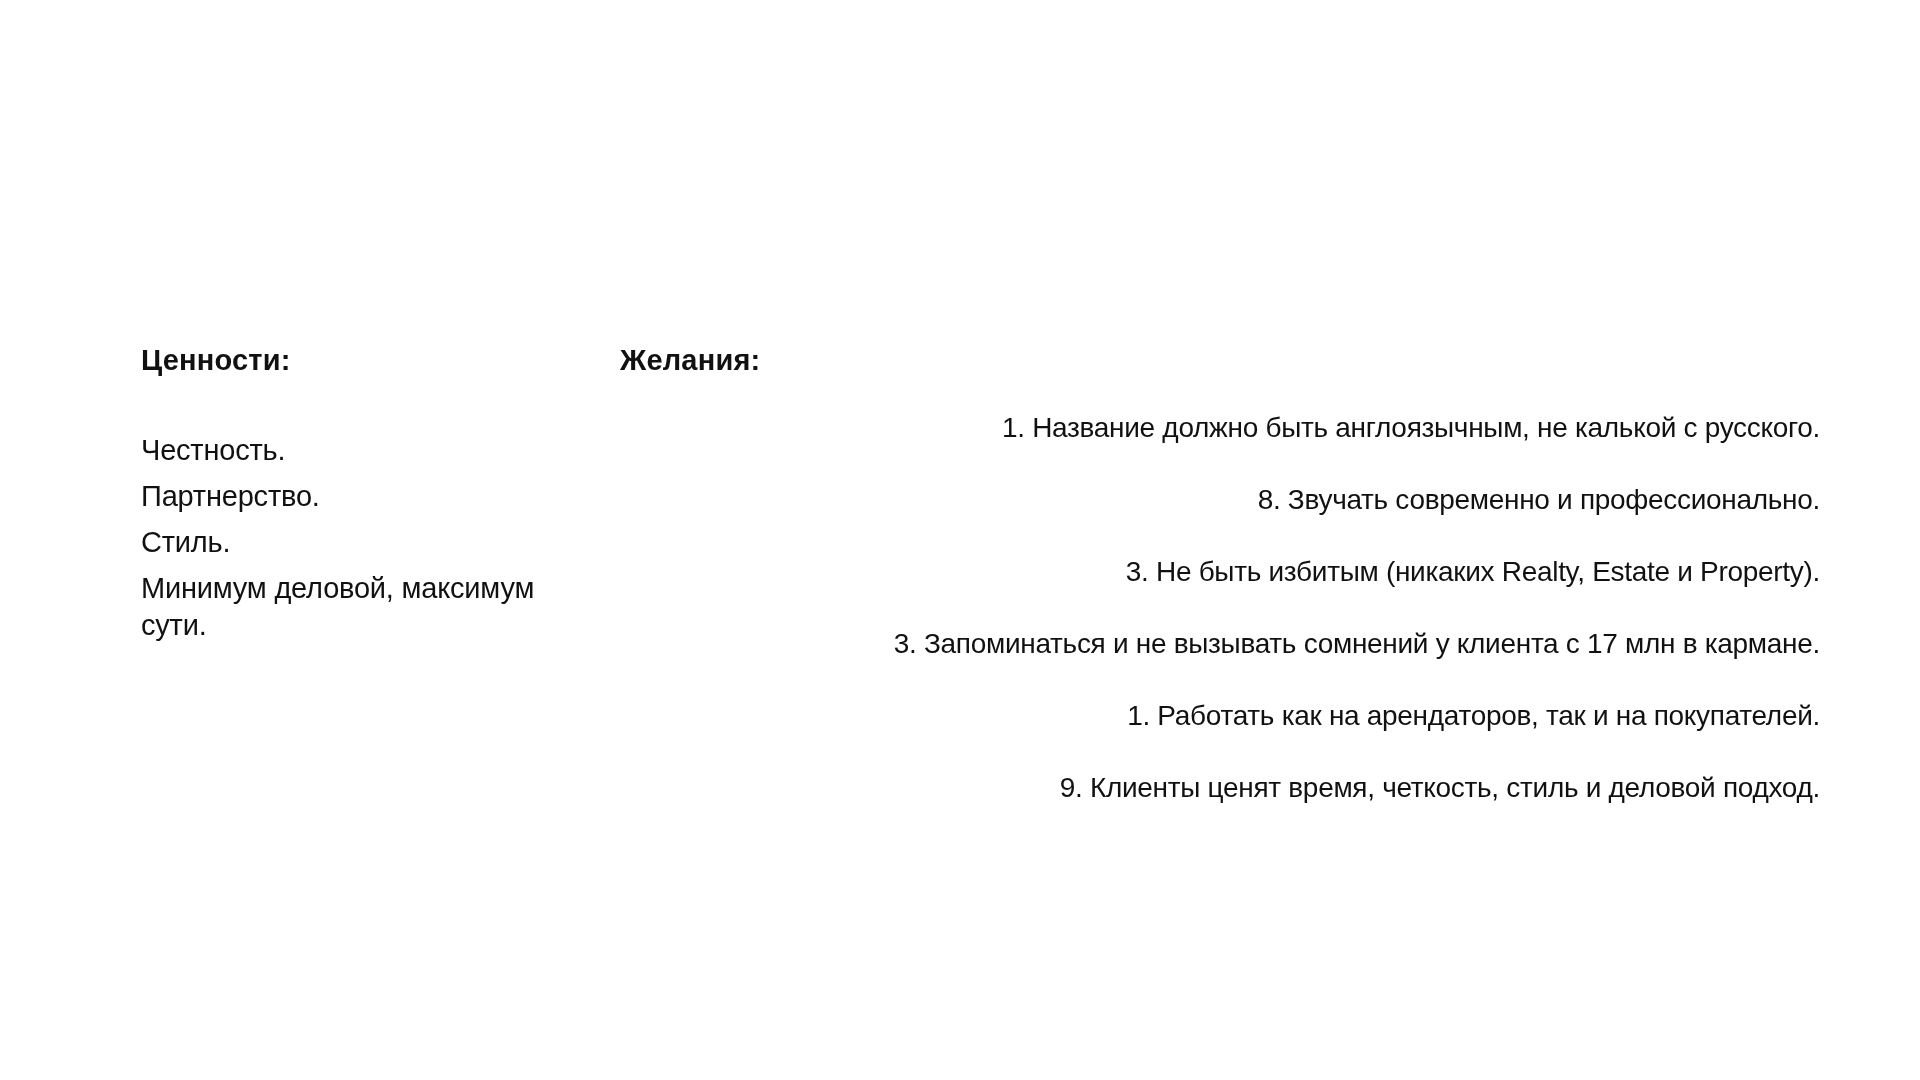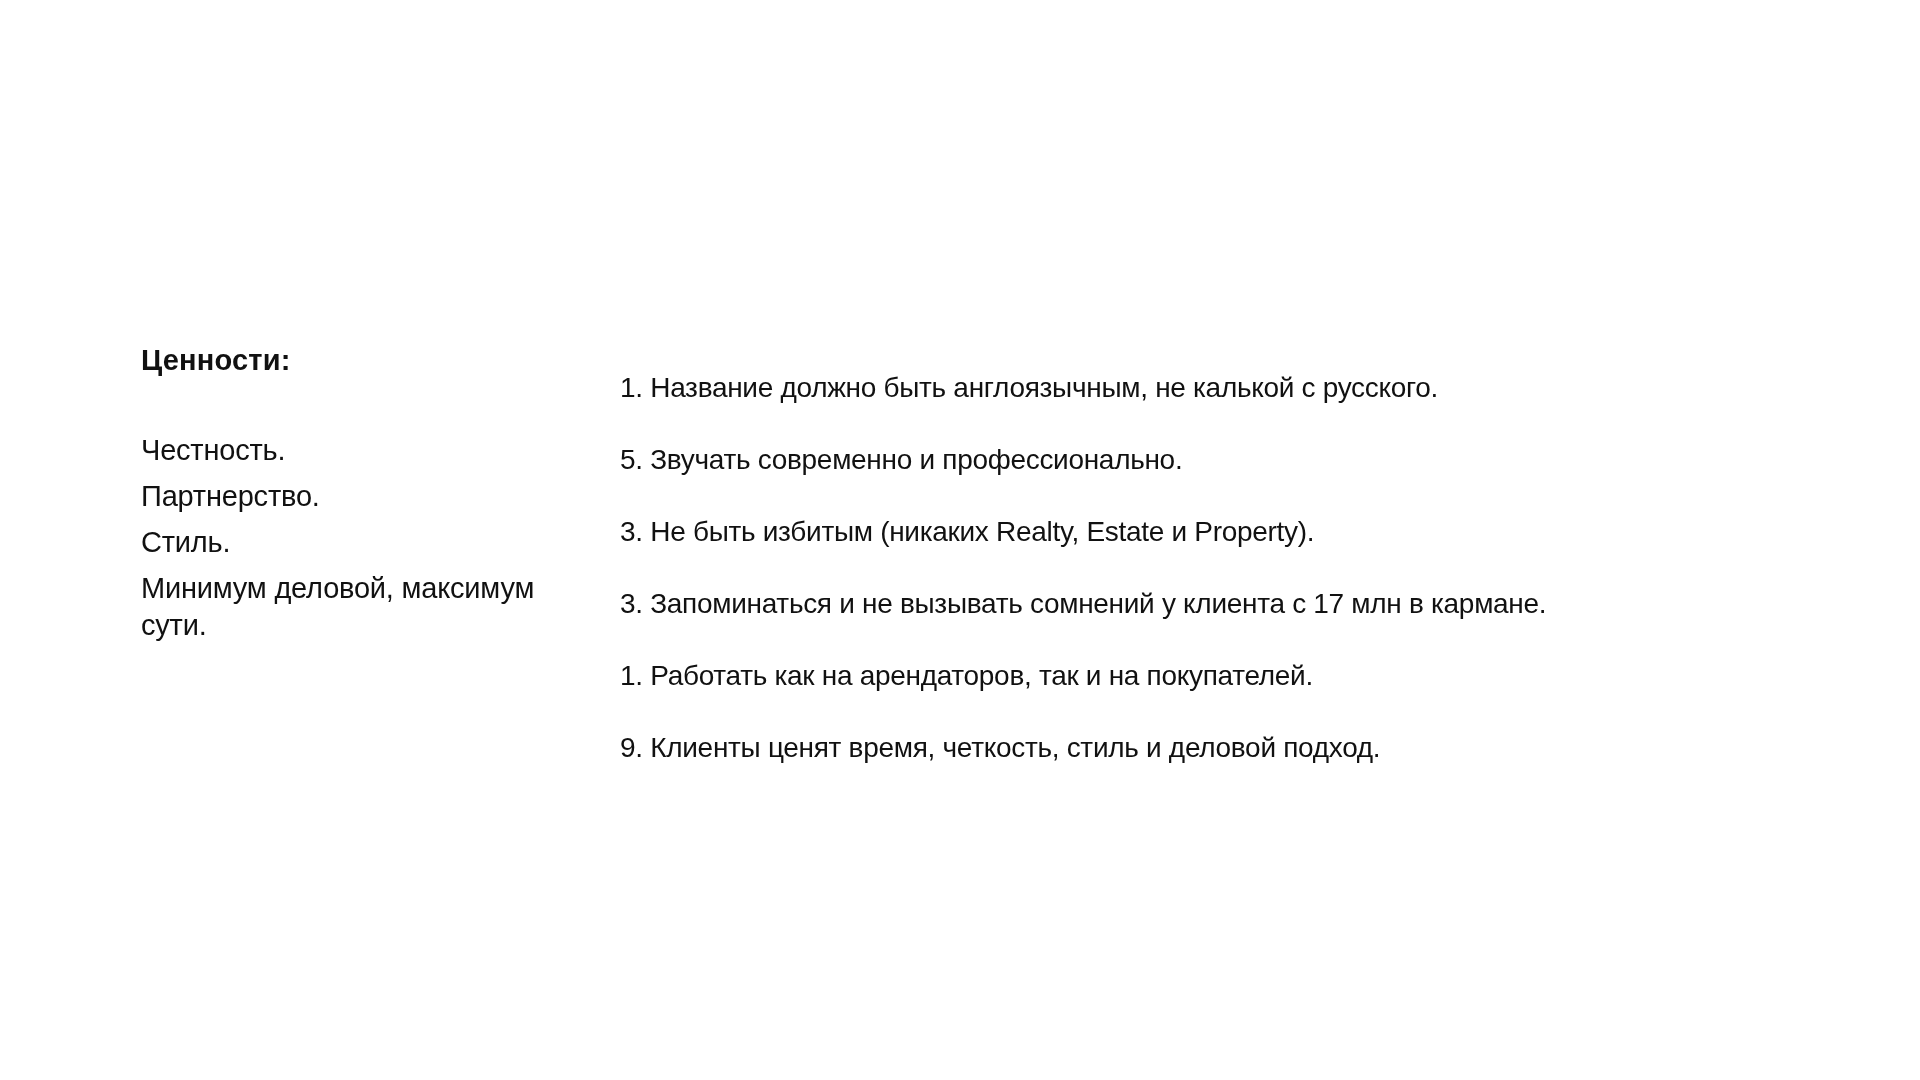--- a/index.html
+++ b/index.html
@@ -43,37 +43,39 @@
     list-style: none;
     margin: 30px 0 0 0;
     padding: 0;
   }
   .wishes-list li {
     font-size: 28px;
     line-height: 36px;
     margin: 0 0 36px 0;
     letter-spacing: -0.3px;
     white-space: nowrap;
+    text-align: right;
   }
 </style>
 </head>
 <body>
 
 <section class="col col-left">
   <h2 class="heading">Ценности:</h2>
   <ul class="values-list">
     <li>Честность.</li>
     <li>Партнерство.</li>
     <li>Стиль.</li>
     <li>Минимум деловой, максимум сути.</li>
   </ul>
 </section>
 
 <section class="col col-right">
+  <h2 class="heading">Желания:</h2>
   <ol class="wishes-list">
     <li>1. Название должно быть англоязычным, не калькой с русского.</li>
-    <li>5. Звучать современно и профессионально.</li>
+    <li>8. Звучать современно и профессионально.</li>
     <li>3. Не быть избитым (никаких Realty, Estate и Property).</li>
     <li>3. Запоминаться и не вызывать сомнений у клиента с 17 млн в кармане.</li>
     <li>1. Работать как на арендаторов, так и на покупателей.</li>
     <li>9. Клиенты ценят время, четкость, стиль и деловой подход.</li>
   </ol>
 </section>
 
 </body></html>

